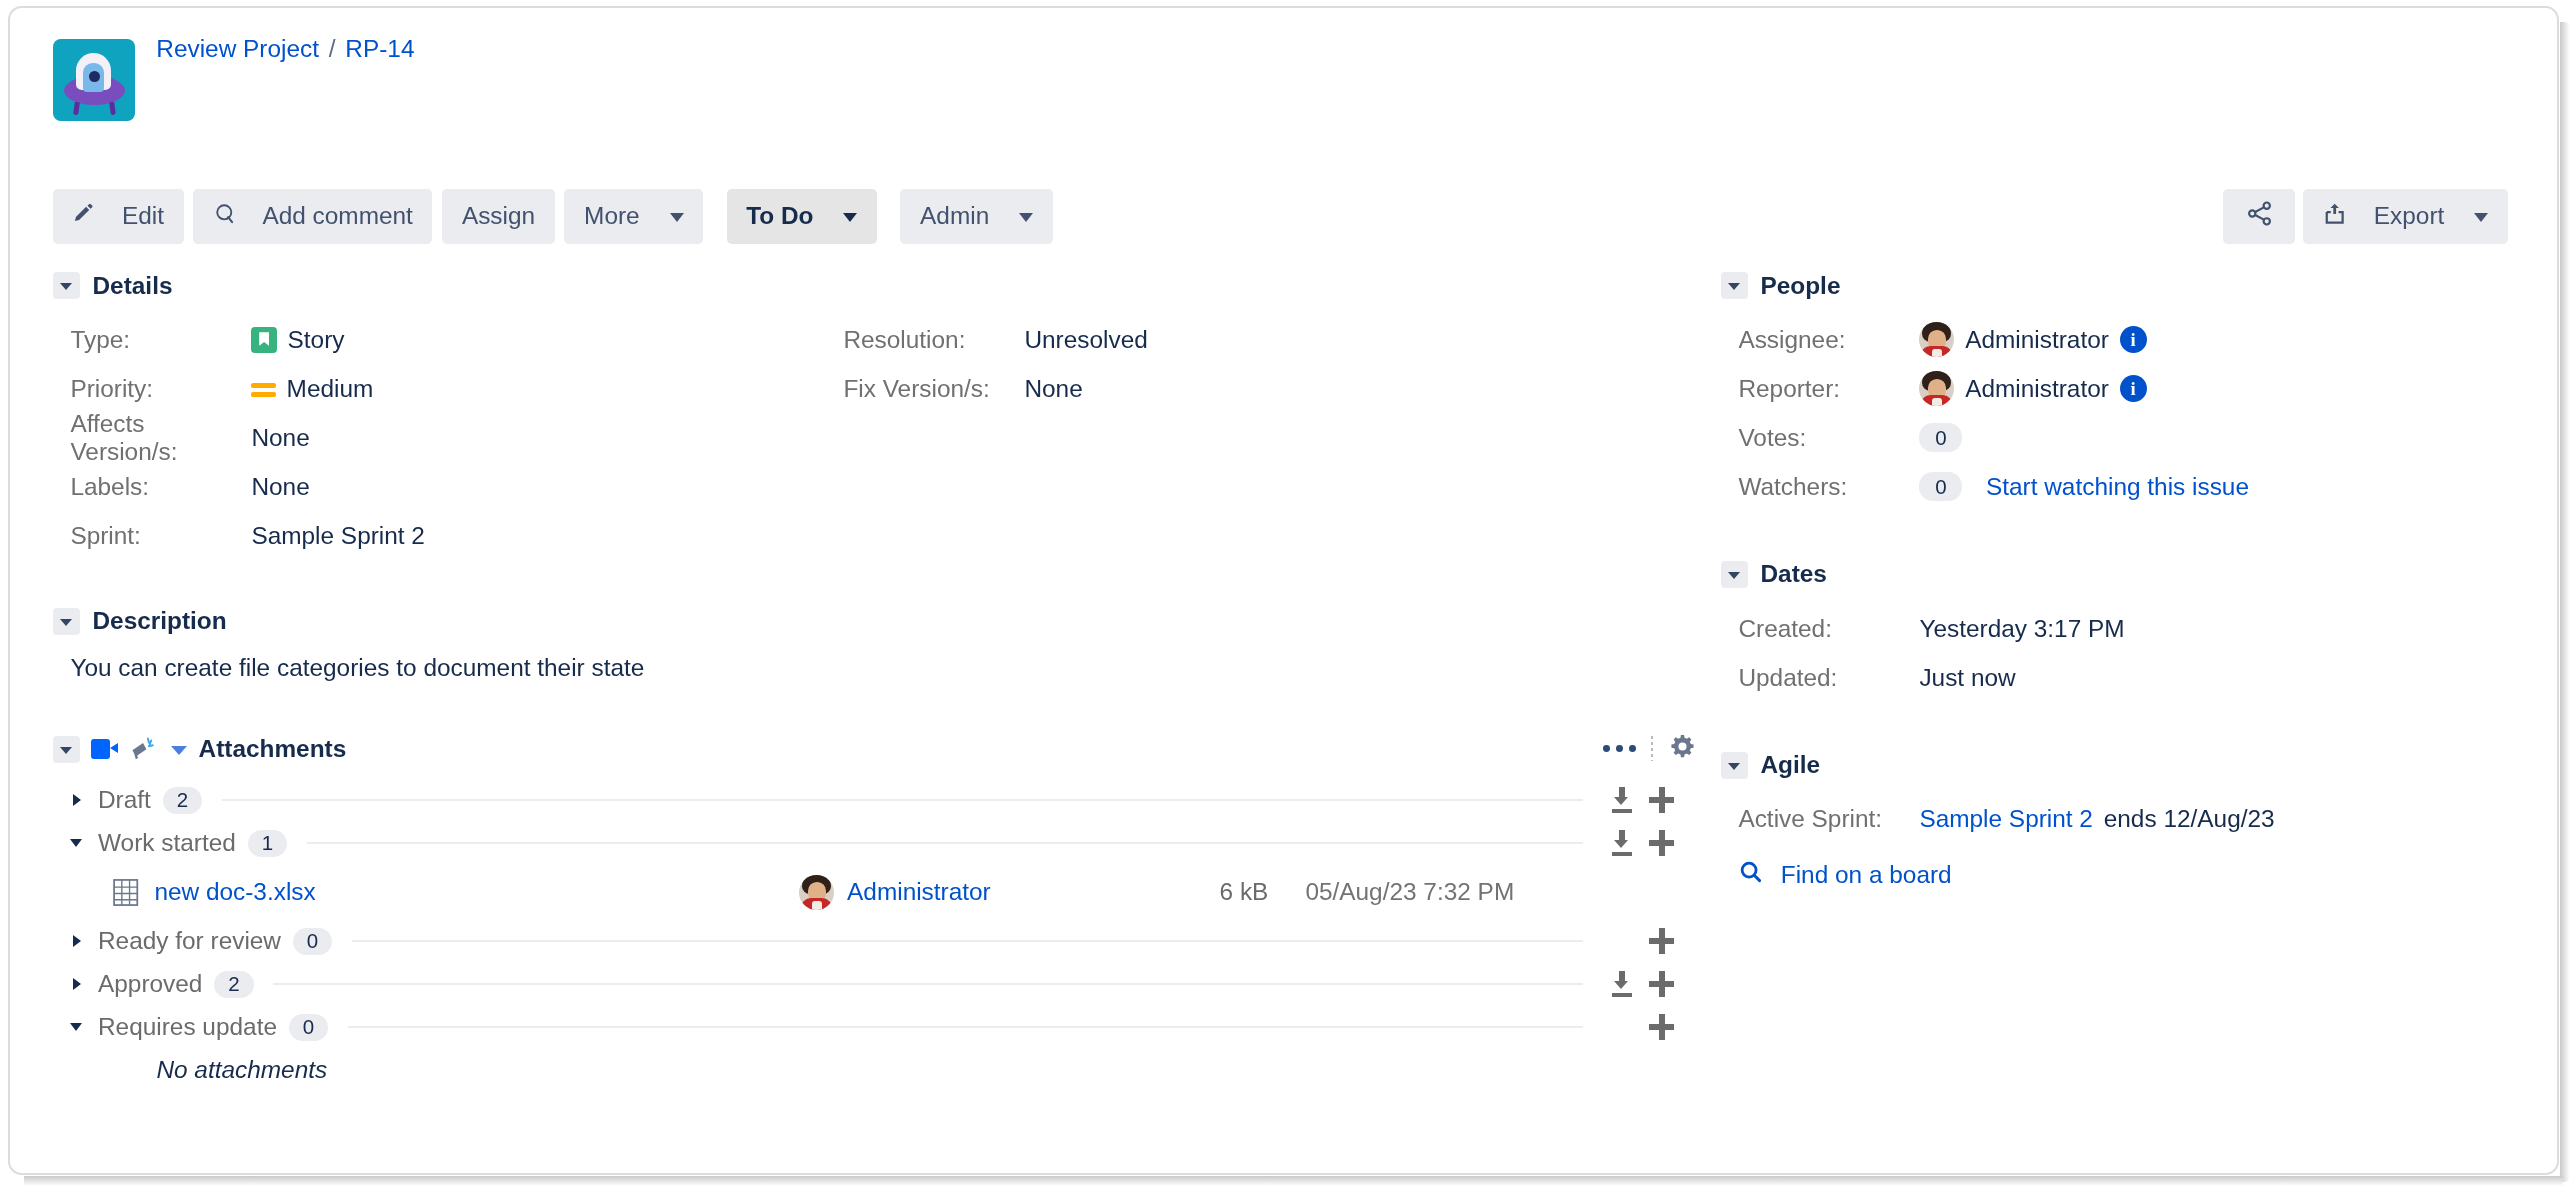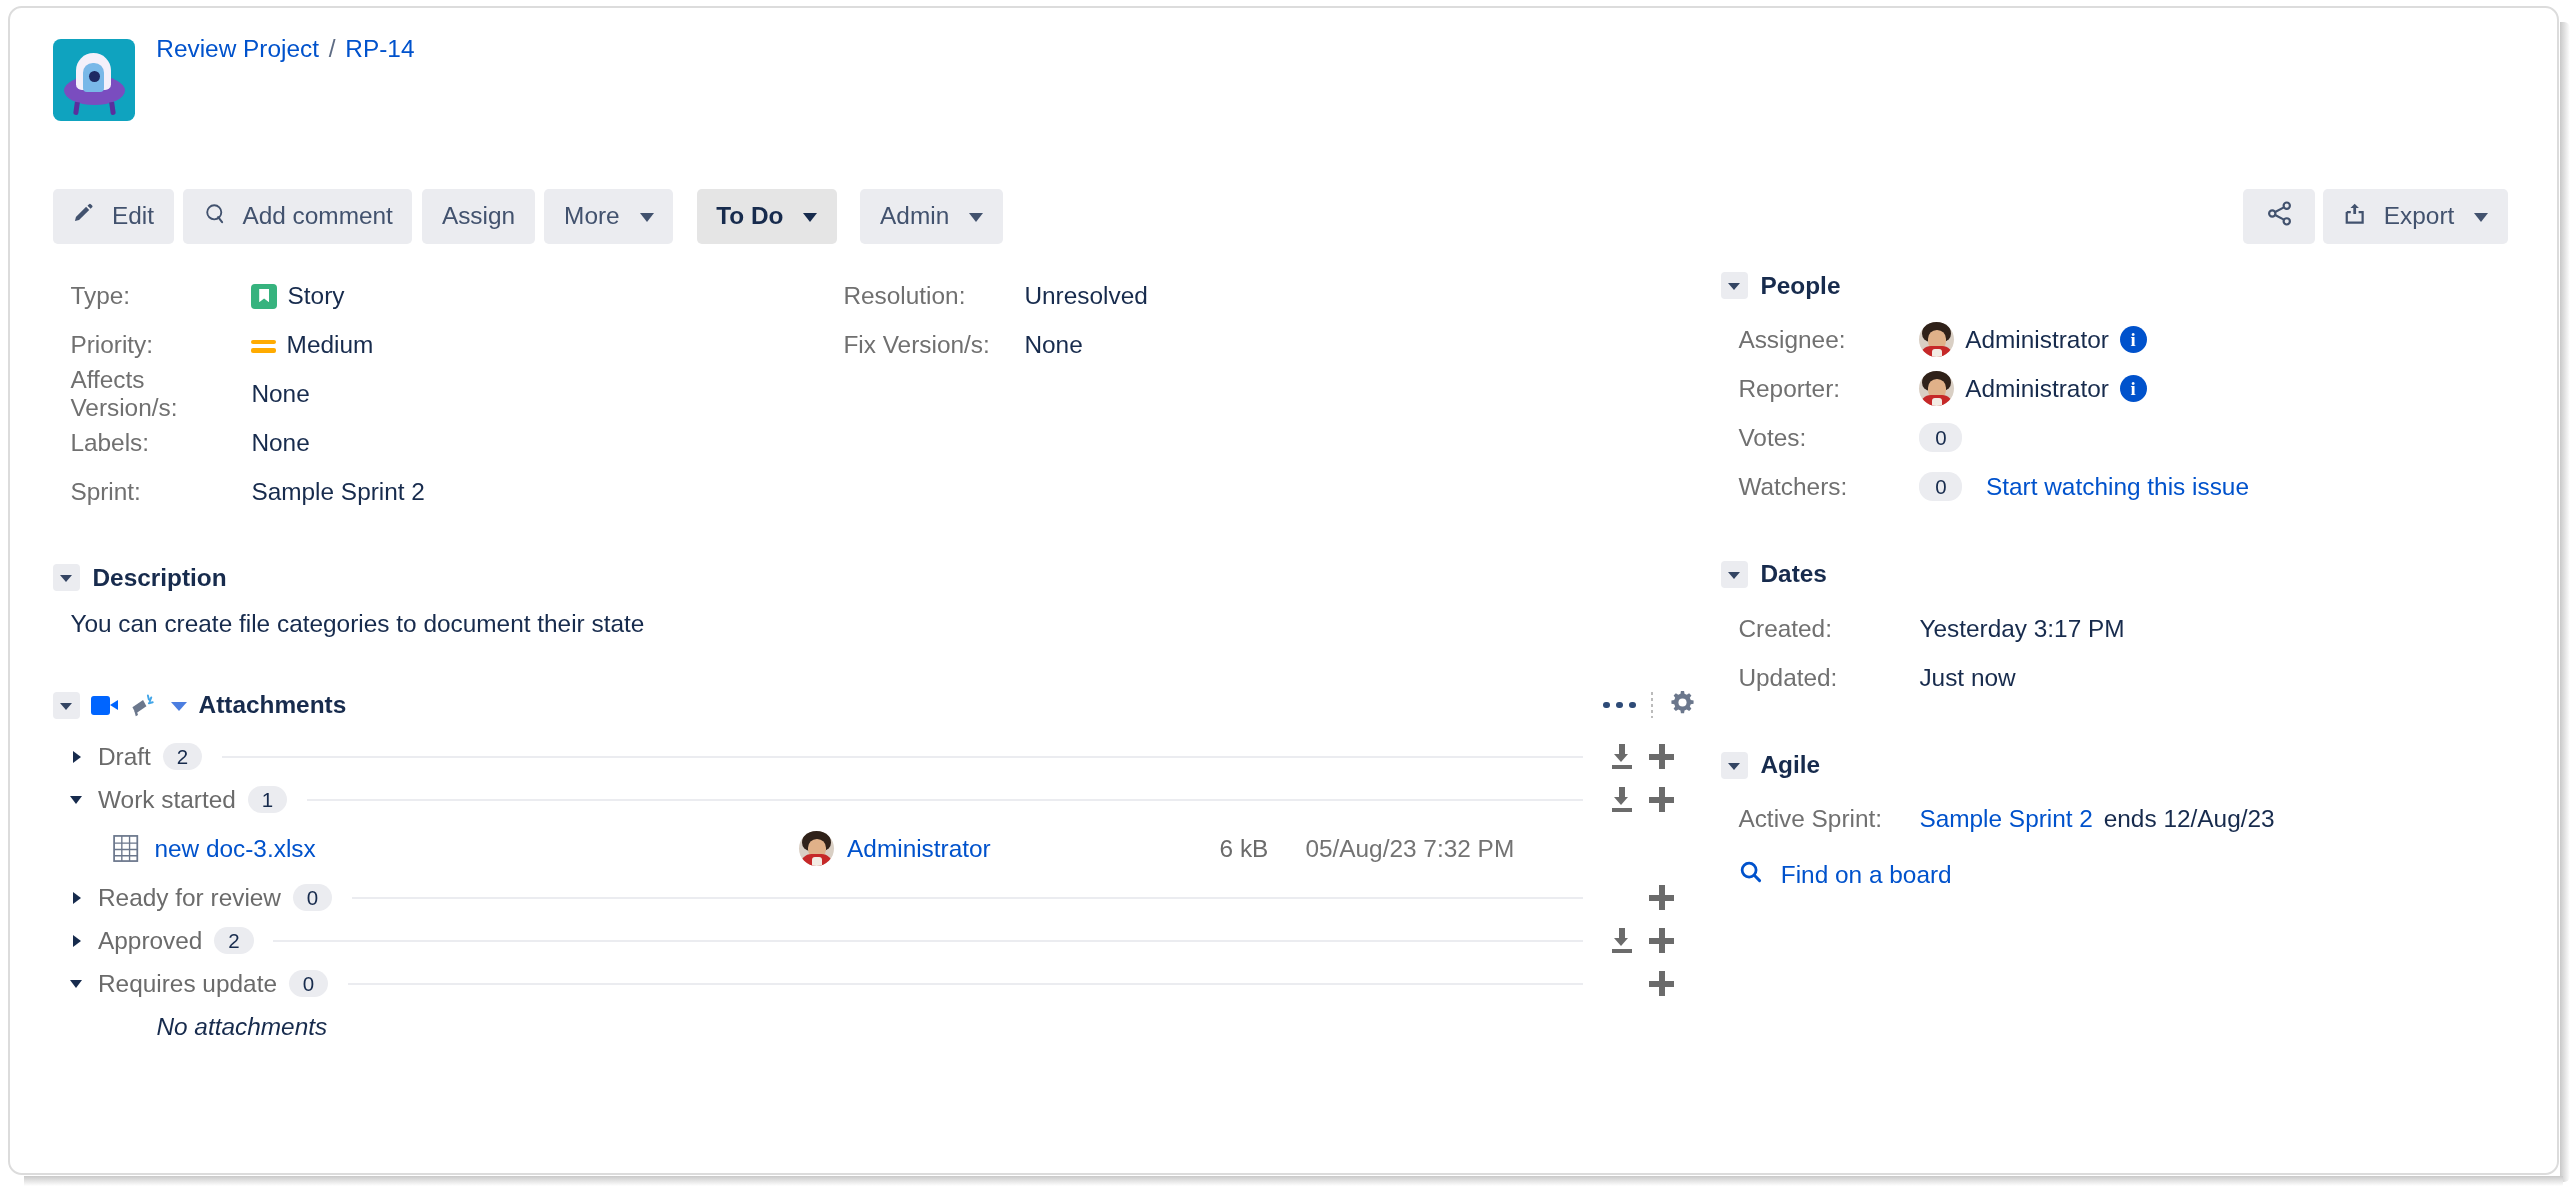--- a/index.html
+++ b/index.html
@@ -172,21 +172,21 @@
     background: #EBECF0;
     color: #42526E;
     border: none;
     border-radius: 4.9px;
     height: 55px;
     padding: 0 19.6px;
     font-size: 24.4px;
     font-family: "Liberation Sans", sans-serif;
     display: flex;
     align-items: center;
-    gap: 16px;
+    gap: 26px;
     cursor: pointer;
     white-space: nowrap;
     box-sizing: border-box;
     text-align: right;
   }
   .btn.status {
     background: #e5e5e5;
     font-weight: bold;
     color: #172B4D;
   }
@@ -725,20 +725,24 @@
               </svg>
         </span>
         <span>Export</span>
         <span class="caret"></span>
       </button>
     </div>
   </div>
 
   <div class="left-col">
 
+    <div class="mod-header">
+      <span class="twisty"></span>
+      <span class="mod-title">Details</span>
+    </div>
     <div class="details-wrap">
       <div class="field-col">
         <div class="field-row">
           <span class="field-label">Type:</span>
           <span class="field-value">
             <span class="story-icon"></span>
             <span>Story</span>
           </span>
         </div>
         <div class="field-row">

